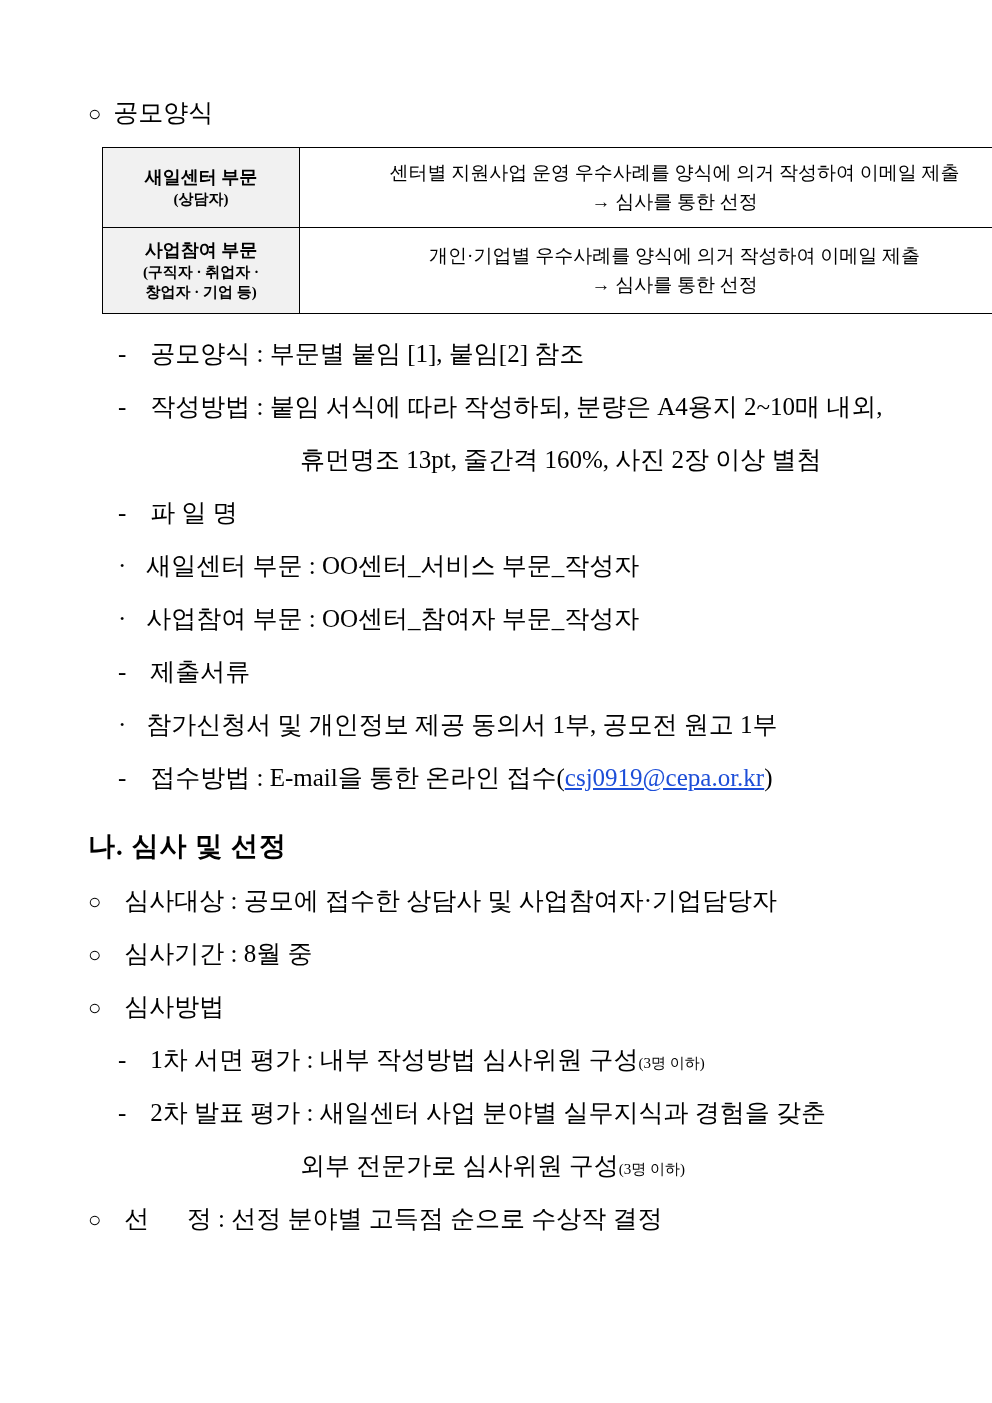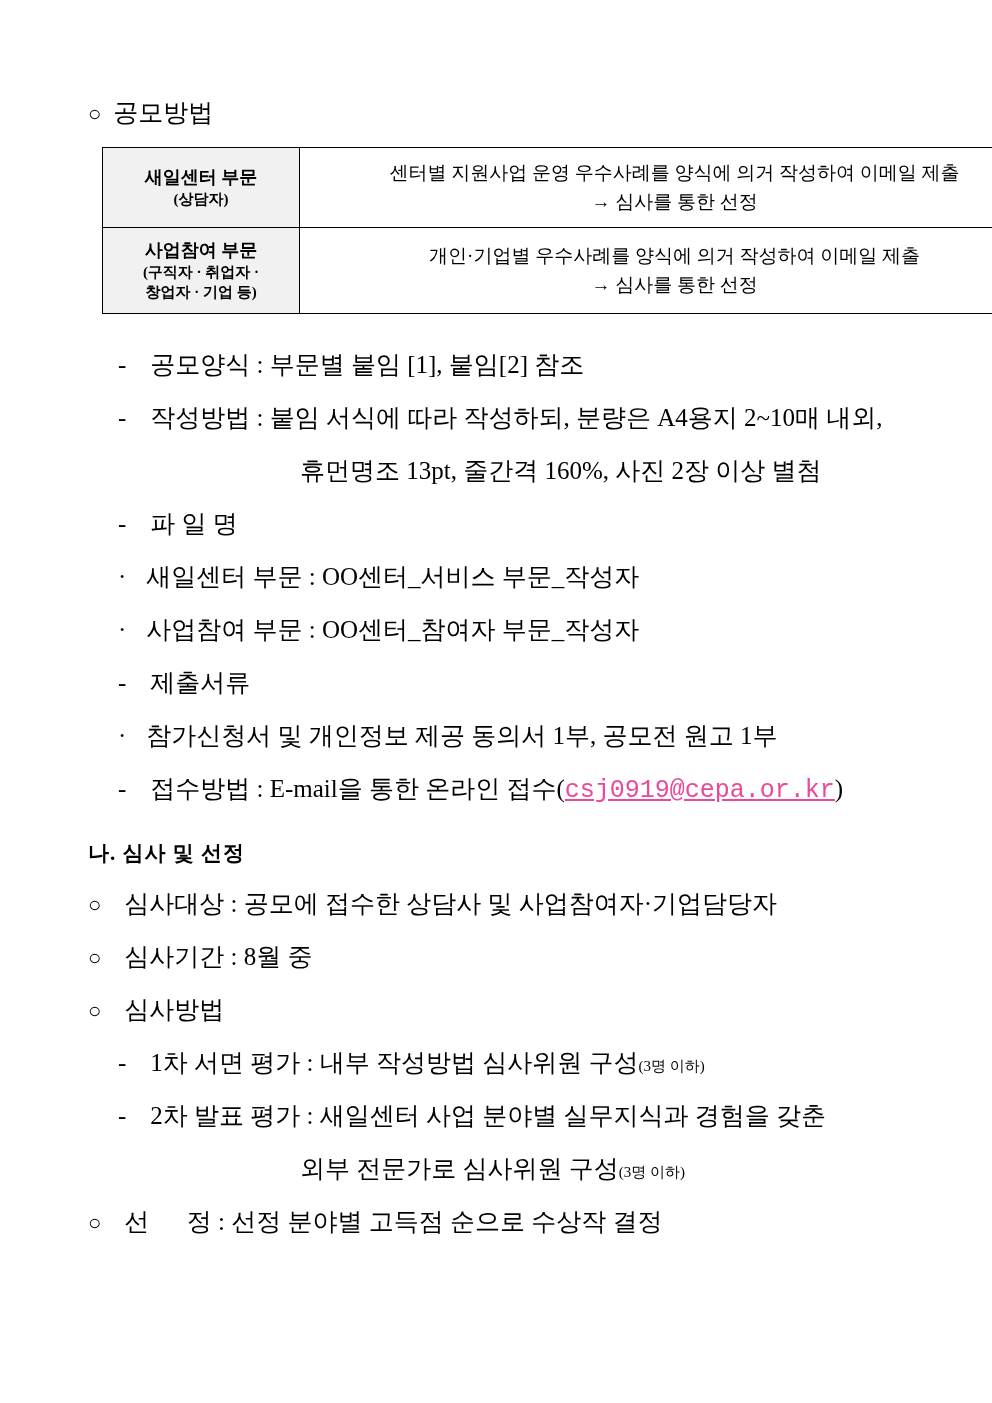--- a/index.html
+++ b/index.html
@@ -75,51 +75,50 @@
     font-size: 19px;
     line-height: 1.55;
   }
   td.desc-cell .l2 {
     display: block;
     text-align: center;
   }
 
   
   .dash-list {
-    margin-top: 34px;
+    margin-top: 23px;
   }
   .dash-row {
     font-size: 25px;
     margin-bottom: 20px;
     white-space: nowrap;
   }
   .dash {
     display: inline-block;
     width: 26px;
   }
   .indent-1 { padding-left: 30px; }
   .cont-indent { padding-left: 212px; }
   .dot { display:inline-block; width: 22px; }
 
   .section-head {
-    font-size: 21px;
+    font-size: 27px;
     font-weight: bold;
     margin-top: 34px;
     margin-bottom: 20px;
     letter-spacing: 1px;
   }
 
   .small-paren {
     font-size: 15px;
   }
 
   a.email-link {
-    color: #ec4899;
+    color: #1d4ed8;
     text-decoration: underline;
-    font-family: Liberation Mono, monospace;
   }
 
   .ml-circle-row {
     font-size: 25px;
     margin-bottom: 20px;
     white-space: nowrap;
   }
   .circle-g {
     display: inline-block;
     width: 30px;
@@ -127,21 +126,21 @@
   }
 </style>
 </head>
 <body>
 
 <div class="page">
   <div class="content">
 
     <div class="line">
       <span class="bullet-circle">○</span>
-      <span>공모방법</span>
+      <span>공모양식</span>
     </div>
 
     <table class="method-table">
       <tbody>
         <tr>
           <td class="label-cell">
             <span>새일센터 부문</span>
             <span class="sub">(상담자)</span>
           </td>
           <td class="desc-cell">

